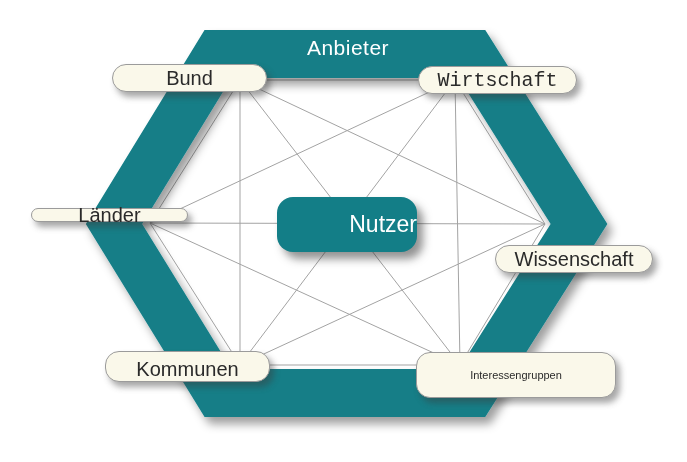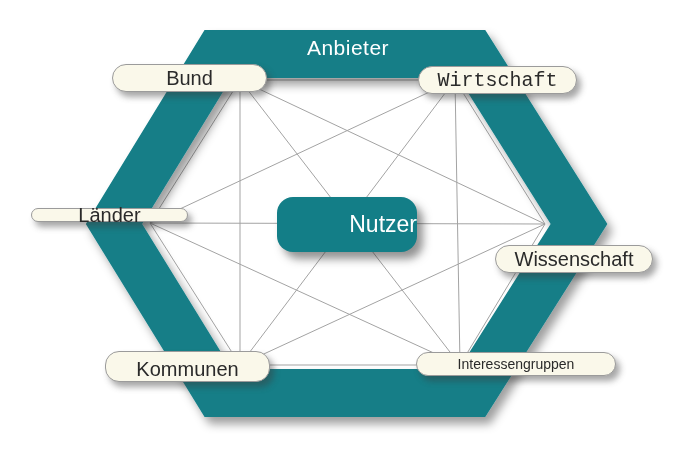--- a/index.html
+++ b/index.html
@@ -19,21 +19,21 @@
     border:1px solid #9b9b9b;
     border-radius:14px;
     font-size:20px;color:#2a2a2a;
     box-shadow:4px 5px 6px rgba(60,60,60,0.45);
     box-sizing:border-box;
     white-space:nowrap;
   }
   #node-bund        {left:112px;top:64px; width:155px;height:28px;}
   #node-wirtschaft  {left:418px;top:66px; width:159px;height:28px;}
   #node-wissenschaft{left:495px;top:210px;width:158px;height:28px;}
-  #node-interessengruppen{left:416px;top:352px;width:200px;height:24px;font-size:14px;}
+  #node-interessengruppen{left:416px;top:352px;width:200px;height:46px;font-size:11px;}
   #node-kommunen    {left:105px;top:351px;width:165px;height:31px;align-items:flex-end;}
   #node-laender     {left:31px; top:208px;width:157px;height:14px;}
   #band-label{
     position:absolute;left:248px;top:36px;width:200px;
     text-align:center;
     font-size:21px;color:#ffffff;letter-spacing:0.5px;
   }
   #center-node{
     position:absolute;left:277px;top:197px;width:140px;height:55px;
     display:flex;align-items:center;justify-content:flex-end;

